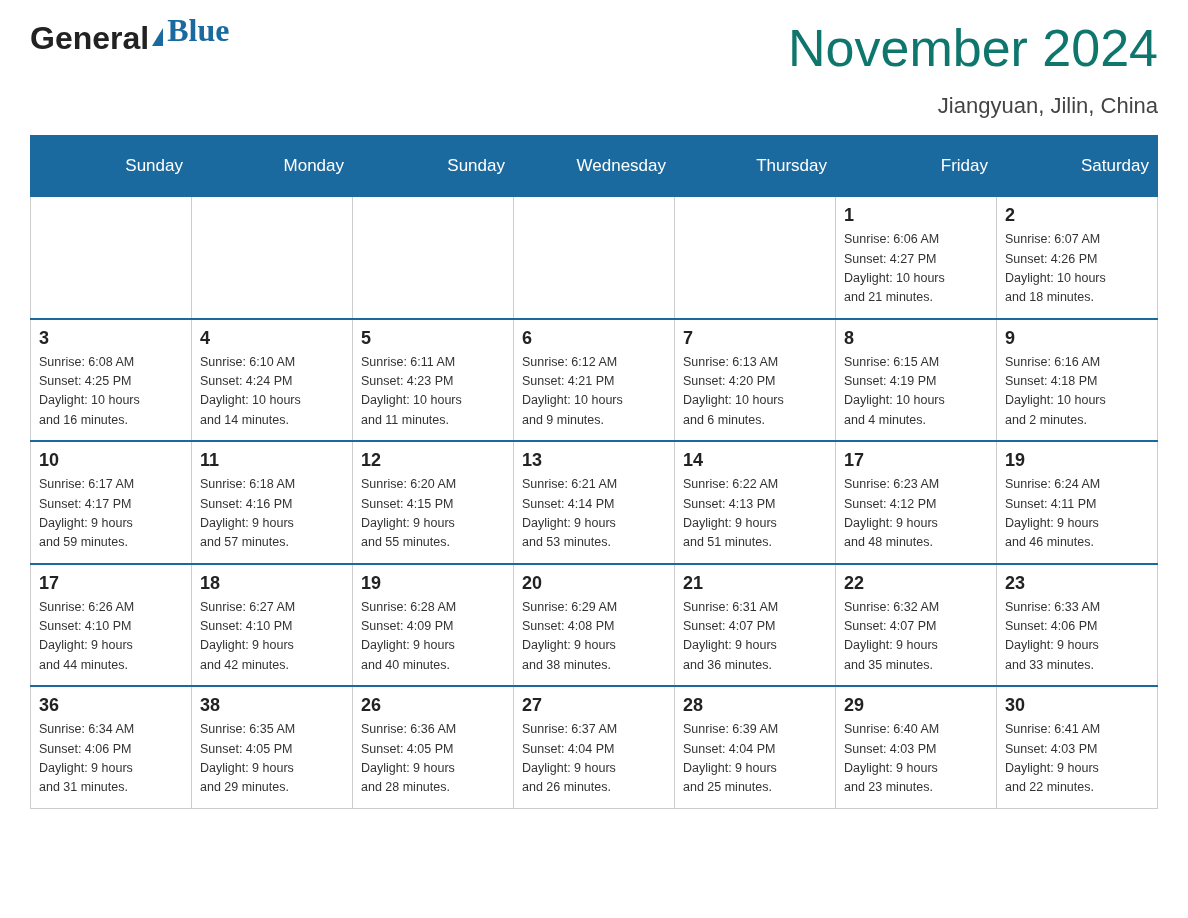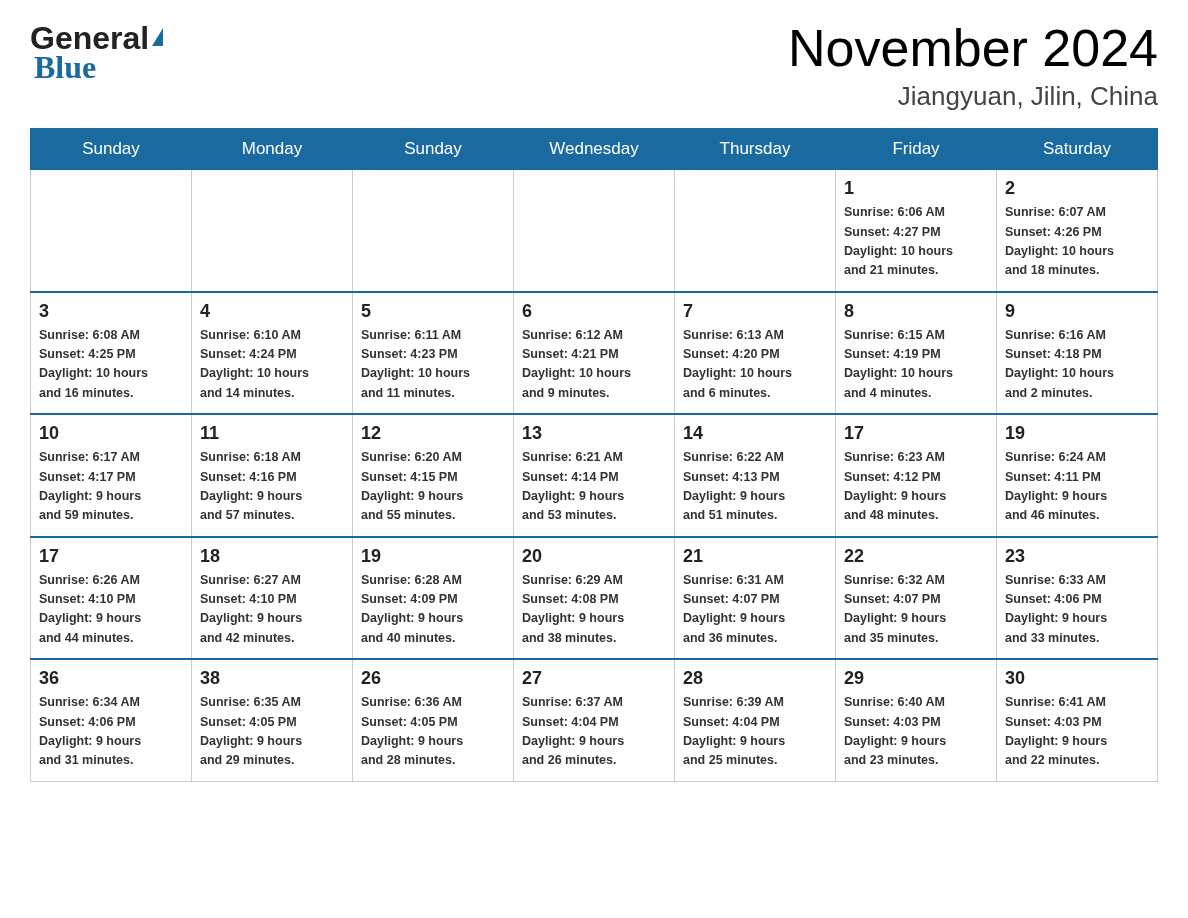--- a/index.html
+++ b/index.html
@@ -11,48 +11,47 @@
       padding: 20px 30px;
     }
     .header-area {
       display: flex;
       justify-content: space-between;
       align-items: flex-start;
       margin-bottom: 16px;
     }
     .logo {
       display: flex;
-      flex-direction: column;
       align-items: flex-start;
     }
     .title-area {
       text-align: right;
     }
     .month-title {
       font-size: 52px;
       font-weight: normal;
-      color: #000000;
+      color: #0f766e;
       line-height: 1.1;
     }
     .location-title {
-      font-size: 26px;
+      font-size: 22px;
       color: #444;
-      margin-top: 4px;
+      margin-top: 16px;
     }
     .calendar {
       width: 100%;
       border-collapse: collapse;
     }
     .calendar th {
       background-color: #1a6aa0;
       color: #fff;
-      padding: 10px 8px;
+      padding: 20px 8px;
       font-size: 17px;
       font-weight: normal;
-      text-align: center;
+      text-align: right;
       border: 1px solid #1a6aa0;
     }
     .calendar td {
       vertical-align: top;
       padding: 8px 8px 10px 8px;
       border: 1px solid #ccc;
       width: calc(100%/7);
       min-height: 110px;
       background: #fff;
     }
@@ -60,21 +59,20 @@
       font-size: 18px;
       font-weight: bold;
       color: #222;
       margin-bottom: 4px;
       display: block;
     }
     .day-info {
       font-size: 12.5px;
       color: #333;
       line-height: 1.55;
-      font-weight: bold;
     }
     .empty-cell {
       background: #f9f9f9;
     }
     .row-border td {
       border-top: 2px solid #1a6aa0;
     }
   </style>
 </head>
 <body>

